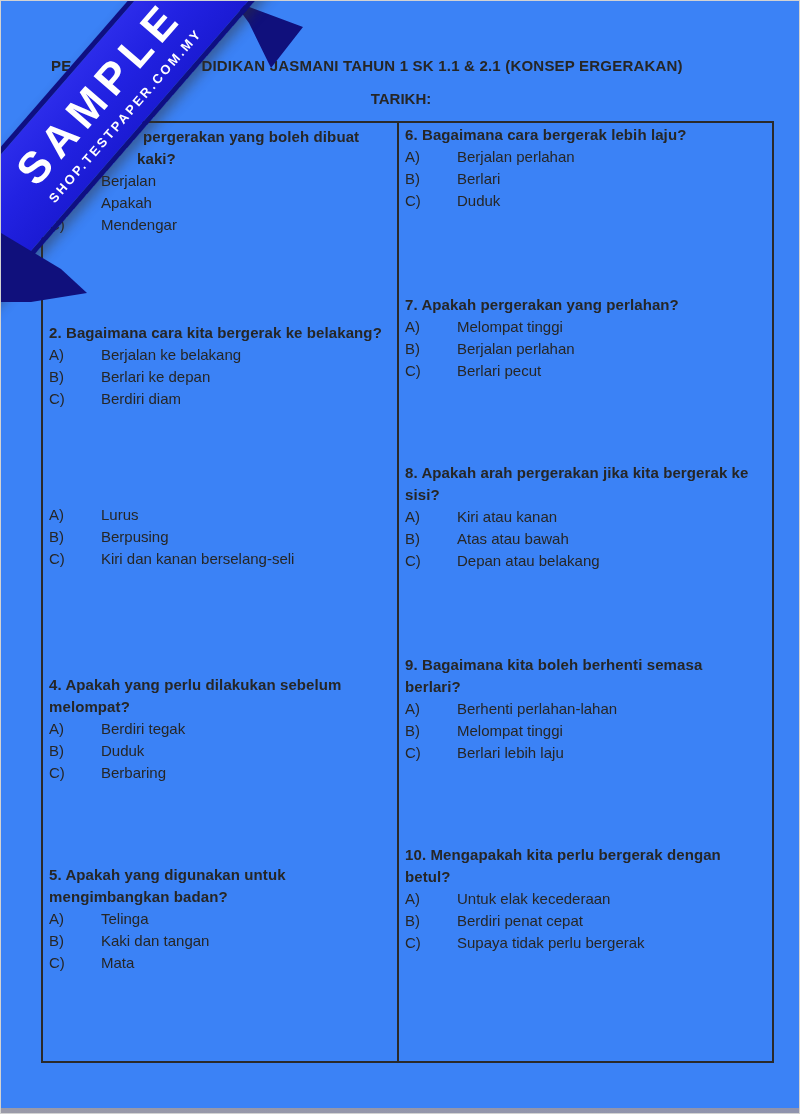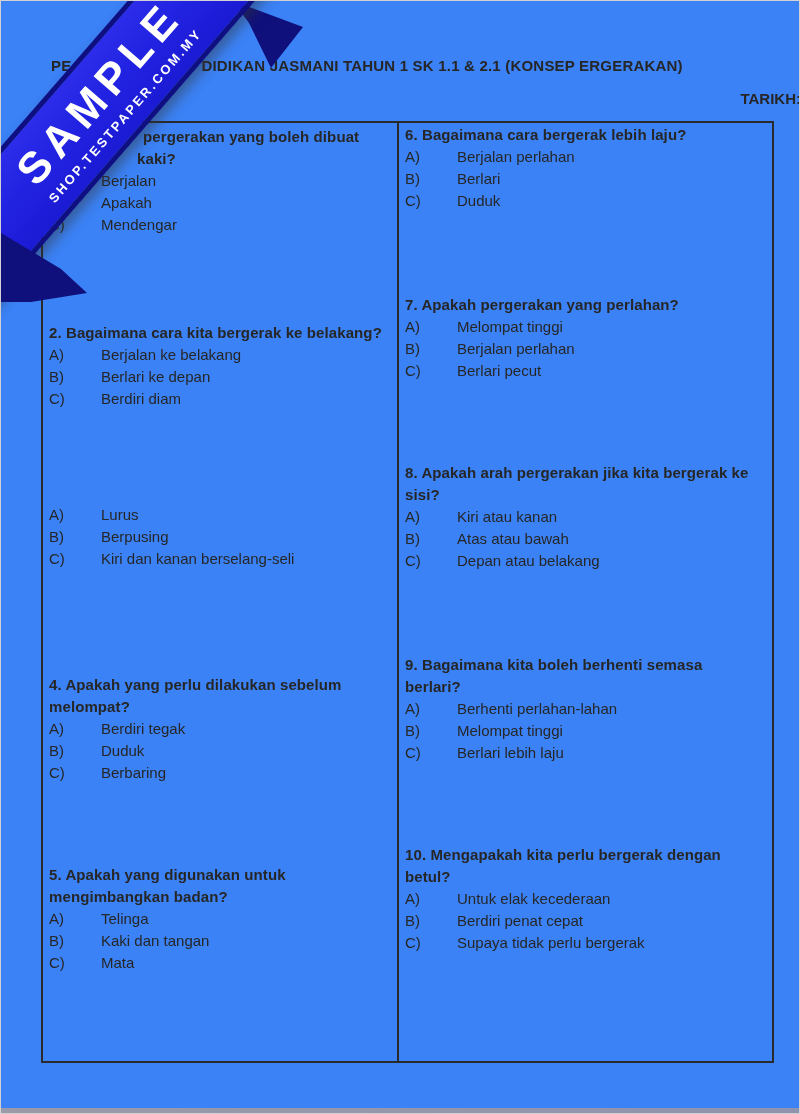--- a/index.html
+++ b/index.html
@@ -17,21 +17,21 @@
     position:absolute;left:0;right:0;bottom:0;height:5px;
     background:linear-gradient(to right,#9a9aa8,#8f93ad);
   }
   
   .title-line{
     position:absolute;top:56px;left:50px;white-space:nowrap;
     font-size:15px;font-weight:700;letter-spacing:.2px;
   }
   .title-hidden-spacer{display:inline-block;width:130px;height:1px;}
   .date-line{
-    position:absolute;top:89px;left:0;width:800px;text-align:right;
+    position:absolute;top:89px;left:0;width:800px;text-align:center;
     font-size:15px;font-weight:700;
   }
   
   .qtable{
     position:absolute;left:40px;top:120px;width:733px;height:942px;
     border:2px solid #2a2a2a;display:flex;
   }
   .qcol{position:relative;height:100%;}
   .qcol.left{width:356px;border-right:2px solid #2a2a2a;}
   .qcol.right{width:358px;}

